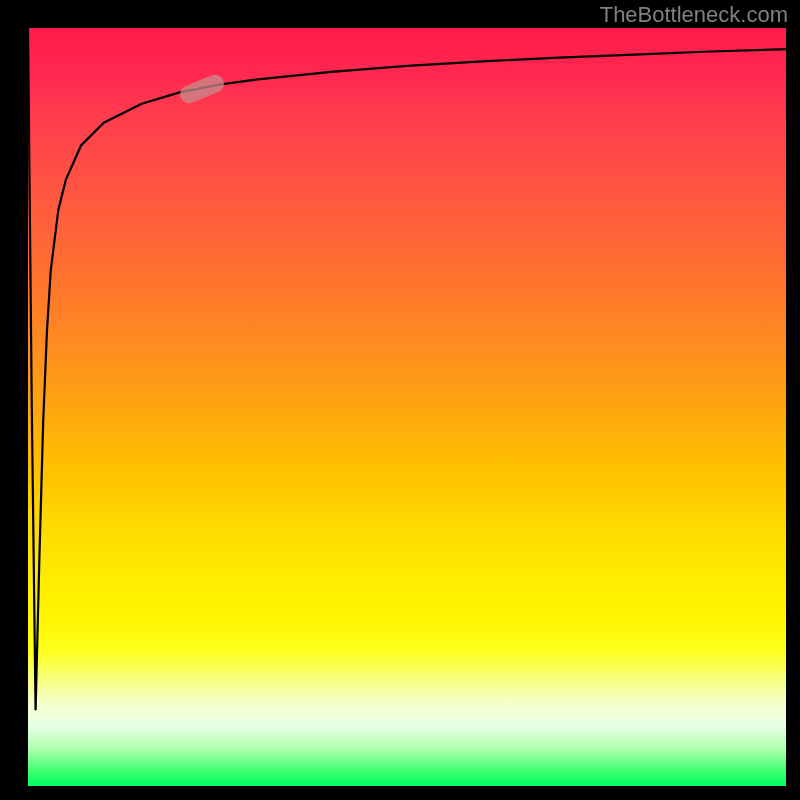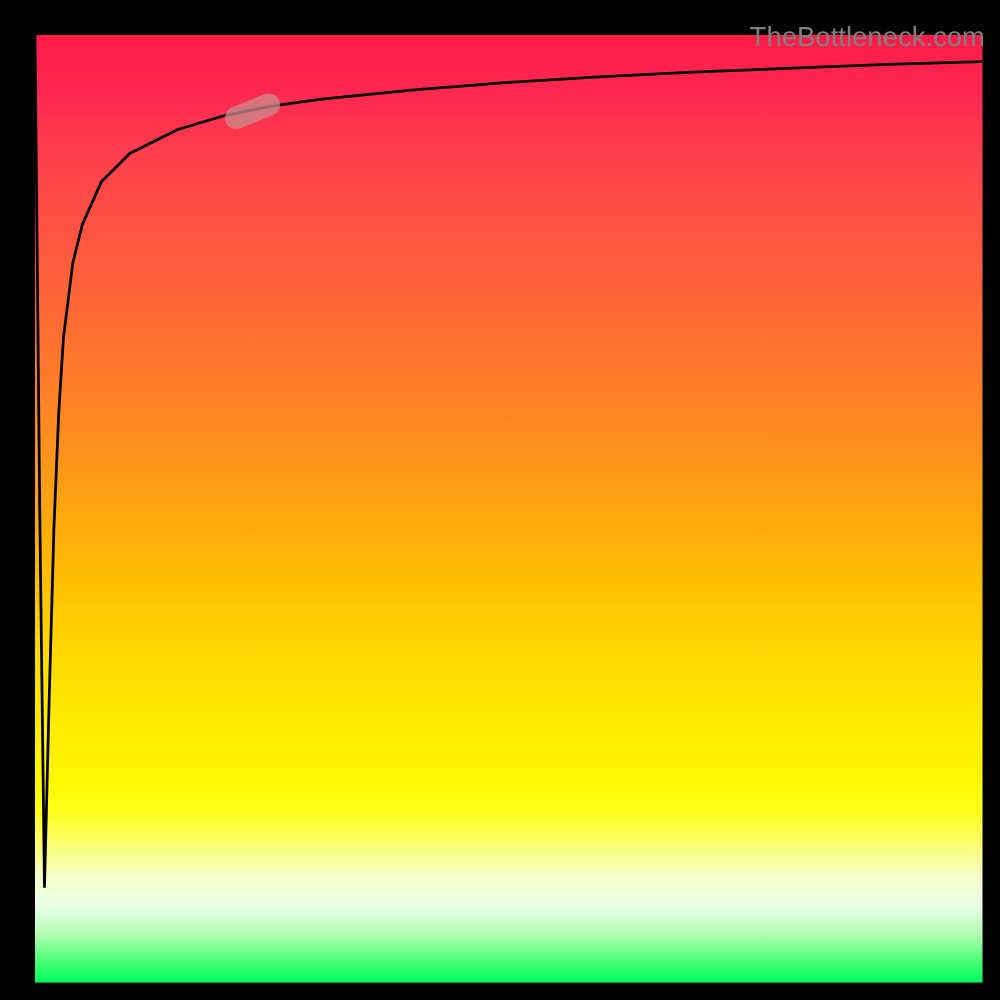--- a/index.html
+++ b/index.html
@@ -9,21 +9,21 @@
     }
     body {
       width: 800px;
       height: 800px;
       background: #000;
       position: relative;
       font-family: Arial, sans-serif;
     }
     .watermark {
       position: absolute;
-      top: 17px;
+      top: 2px;
       right: 12px;
       color: #808080;
       font-size: 22px;
       font-weight: normal;
       z-index: 10;
     }
     .chart-area {
       position: absolute;
       left: 28px;
       top: 28px;

